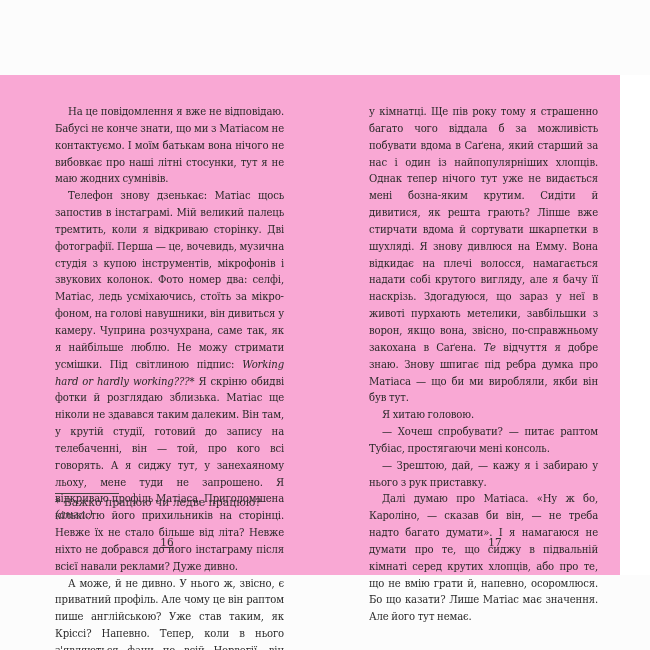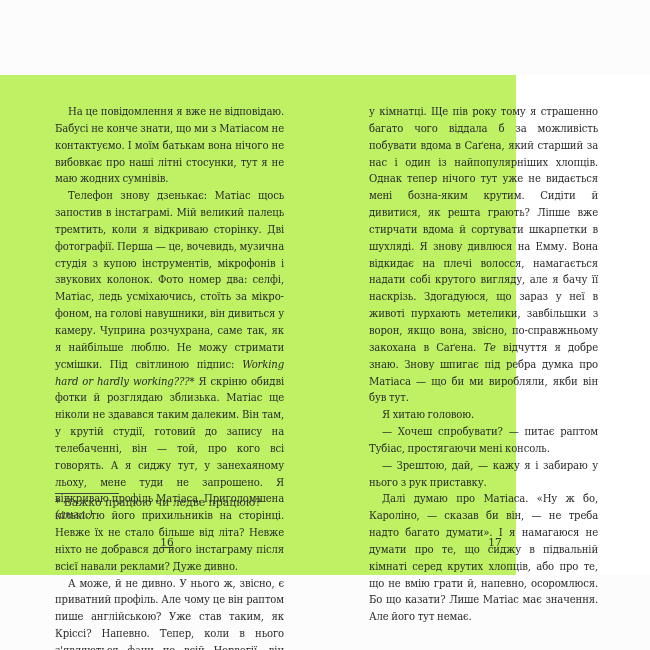--- a/index.html
+++ b/index.html
@@ -5,23 +5,23 @@
     html, body {
       margin: 0;
       padding: 0;
       width: 650px;
       height: 650px;
       background: #ffffff;
       overflow: hidden;
     }
     .canvas {
       position: relative;
-      width: 516px;
+      width: 620px;
       height: 650px;
-      background: #bef264;
+      background: #f9a8d4;
     }
     .band-top {
       position: absolute; left: 0; top: 0; width: 650px; height: 75px;
       background: #fcfcfc;
     }
     .band-bottom {
       position: absolute; left: 0; top: 575px; width: 650px; height: 75px;
       background: #fcfcfc;
     }
     .page {

